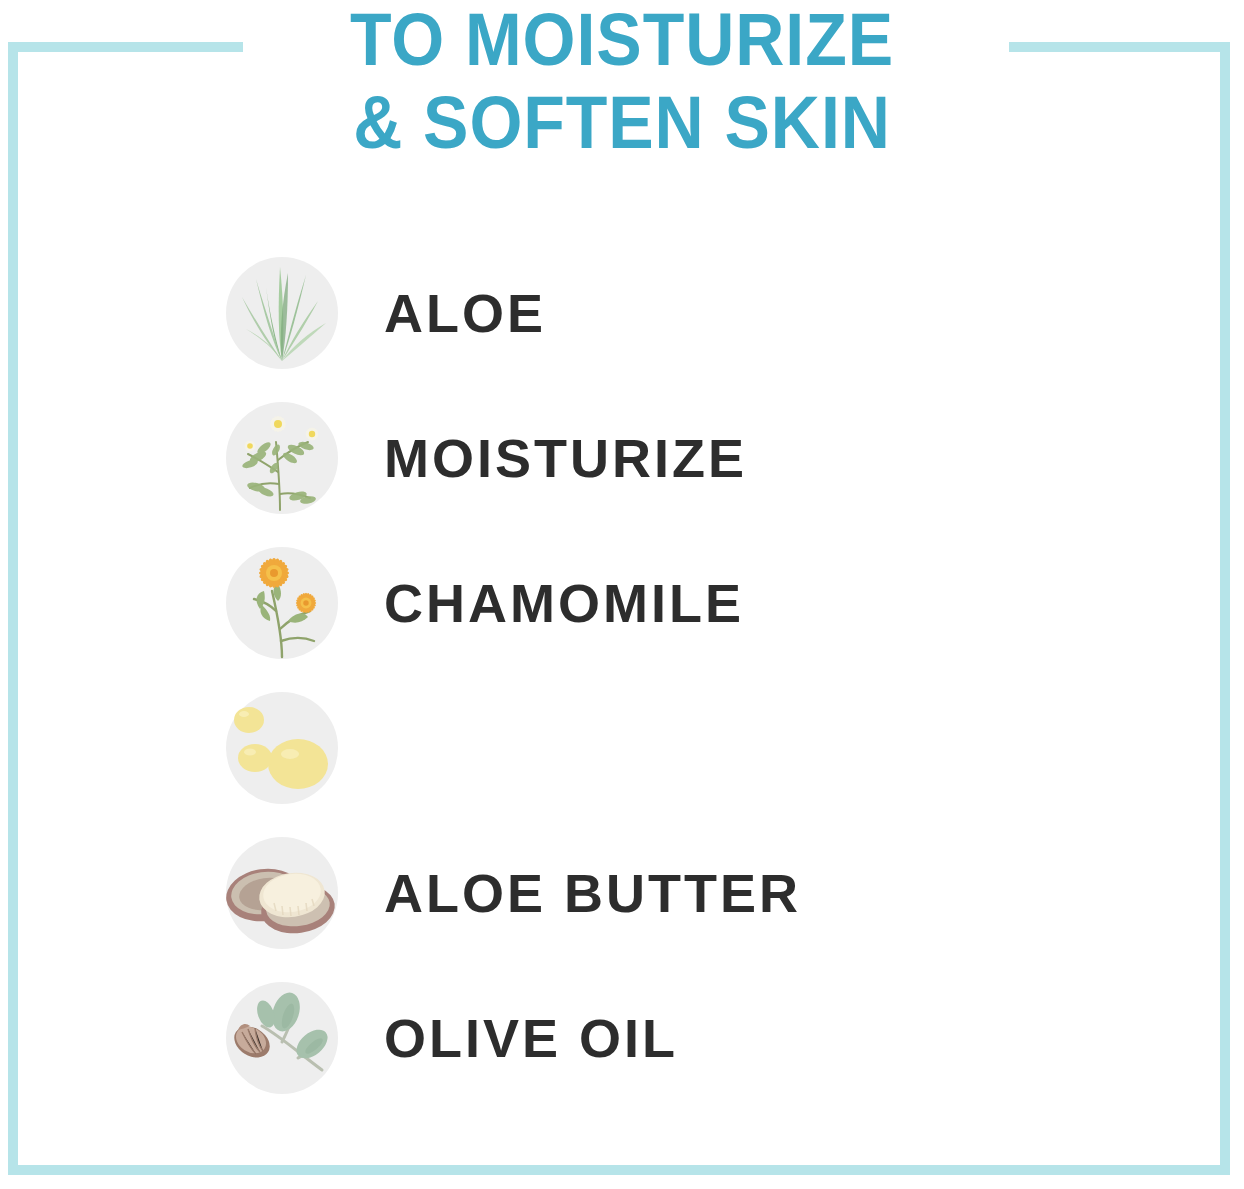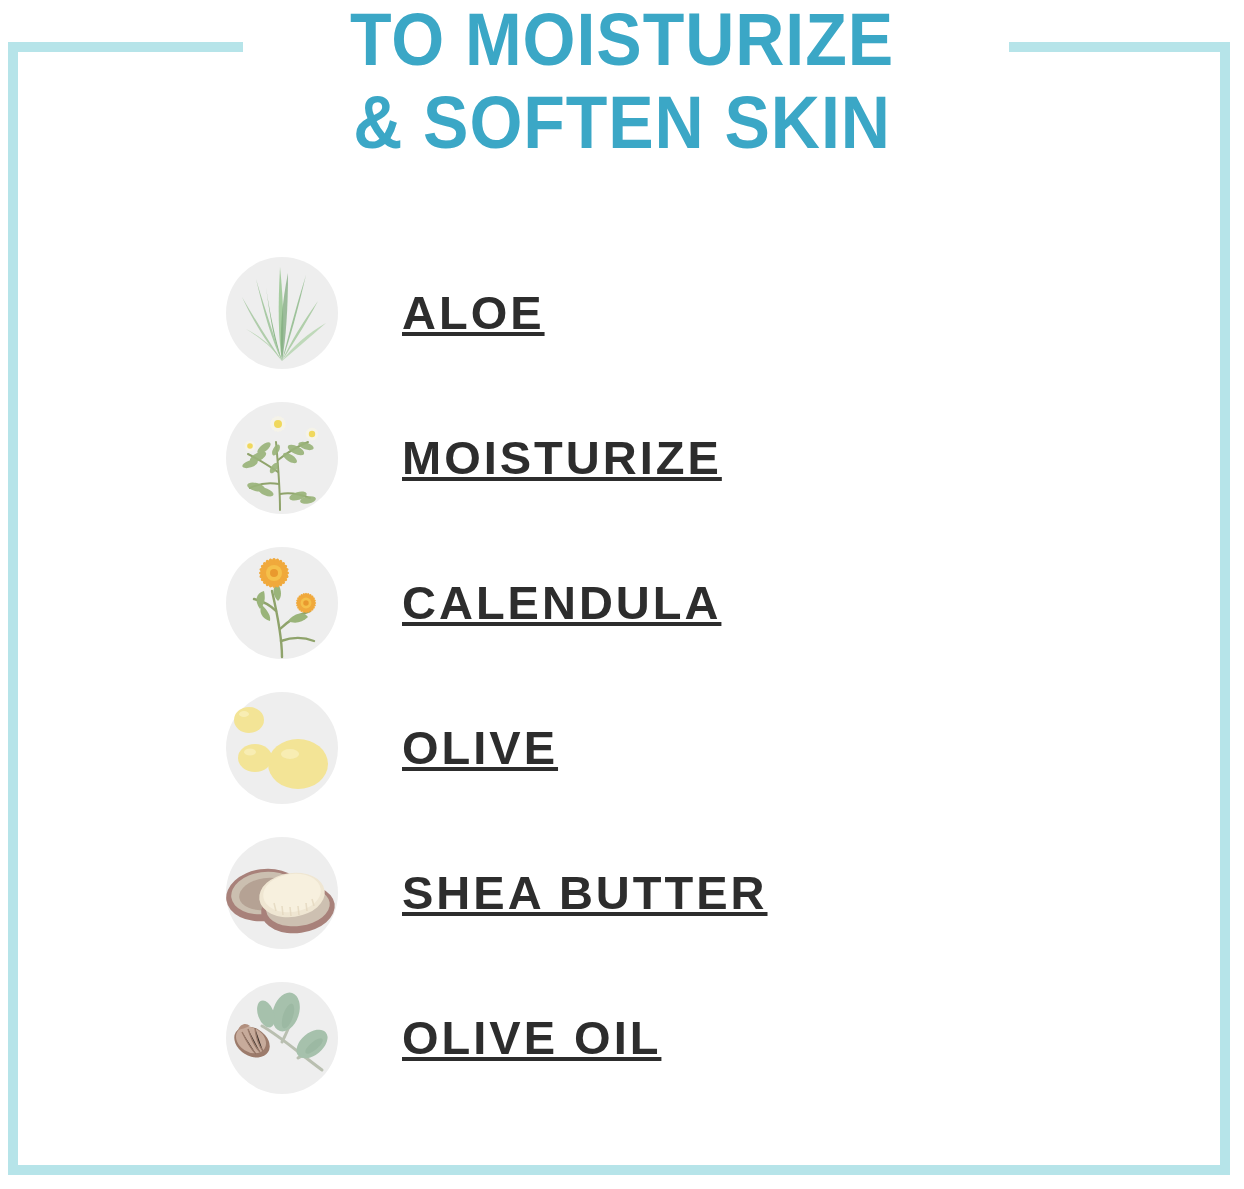--- a/index.html
+++ b/index.html
@@ -81,29 +81,28 @@
   }
   .ingredient-icon svg {
     position: absolute;
     left: 0;
     top: 0;
     width: 112px;
     height: 112px;
     overflow: visible;
   }
   .ingredient-label {
-    margin-left: 64px;
+    margin-left: 46px;
     color: #2d2d2d;
     font-family: "Liberation Sans", sans-serif;
     font-weight: bold;
-    font-size: 47px;
+    font-size: 54px;
     letter-spacing: 3.0px;
     white-space: nowrap;
     line-height: 1;
-    text-decoration: underline;
   }
 </style>
 </head>
 <body>
 
 <div id="frame-border"></div>
 <div id="frame-gap"></div>
 
 <div id="headline">
   <span class="headline-line">TO MOISTURIZE</span>
@@ -247,37 +246,36 @@
             <ellipse rx="4" ry="15" transform="rotate(75)"></ellipse>
             <ellipse rx="4" ry="15" transform="rotate(105)"></ellipse>
             <ellipse rx="4" ry="15" transform="rotate(135)"></ellipse>
             <ellipse rx="4" ry="15" transform="rotate(165)"></ellipse>
           </g>
           <circle r="8" fill="#f5c04a"></circle>
           <circle r="4" fill="#e9992e"></circle>
         </g>
       </svg>
     </div>
-    <div class="ingredient-label">CALENDULA</div>
+    <div class="ingredient-label">CHAMOMILE</div>
   </div>
 
   <div class="ingredient-row">
     <div class="ingredient-icon">
       <svg viewBox="0 0 112 112">
         <g>
           <ellipse cx="72" cy="72" rx="30" ry="25" fill="#f3e496"></ellipse>
           <ellipse cx="64" cy="62" rx="9" ry="5" fill="#f8eeb8" opacity="0.85"></ellipse>
           <ellipse cx="29" cy="66" rx="17" ry="14" fill="#f3e496"></ellipse>
           <ellipse cx="24" cy="60" rx="6" ry="3.5" fill="#f8eeb8" opacity="0.85"></ellipse>
           <ellipse cx="23" cy="28" rx="15" ry="13" fill="#f3e496"></ellipse>
           <ellipse cx="18" cy="22" rx="5" ry="3" fill="#f8eeb8" opacity="0.85"></ellipse>
         </g>
       </svg>
     </div>
-    <div class="ingredient-label">OLIVE</div>
   </div>
 
   <div class="ingredient-row">
     <div class="ingredient-icon">
       <svg viewBox="0 0 112 112">
         <g>
           <ellipse cx="38" cy="58" rx="38" ry="26" transform="rotate(-8 38 58)" fill="#a8817a"></ellipse>
           <ellipse cx="38" cy="56" rx="33" ry="21" transform="rotate(-8 38 56)" fill="#cbbfb0"></ellipse>
           <ellipse cx="40" cy="57" rx="27" ry="16" transform="rotate(-8 40 57)" fill="#b5a294"></ellipse>
           <ellipse cx="72" cy="72" rx="37" ry="24" transform="rotate(-8 72 72)" fill="#a8817a"></ellipse>
@@ -288,21 +286,21 @@
             <path d="M48 66 L50 74"></path>
             <path d="M56 69 L57 78"></path>
             <path d="M64 70 L65 79"></path>
             <path d="M72 69 L73 78"></path>
             <path d="M80 66 L81 74"></path>
             <path d="M86 62 L88 69"></path>
           </g>
         </g>
       </svg>
     </div>
-    <div class="ingredient-label">SHEA BUTTER</div>
+    <div class="ingredient-label">ALOE BUTTER</div>
   </div>
 
   <div class="ingredient-row">
     <div class="ingredient-icon">
       <svg viewBox="0 0 112 112">
         <g stroke="#b9bfb0" stroke-width="3" fill="none" stroke-linecap="round">
           <path d="M36 44 C54 54 74 72 96 88"></path>
           <path d="M56 60 C60 52 64 44 66 36"></path>
           <path d="M72 76 C78 72 84 70 90 68"></path>
         </g>

